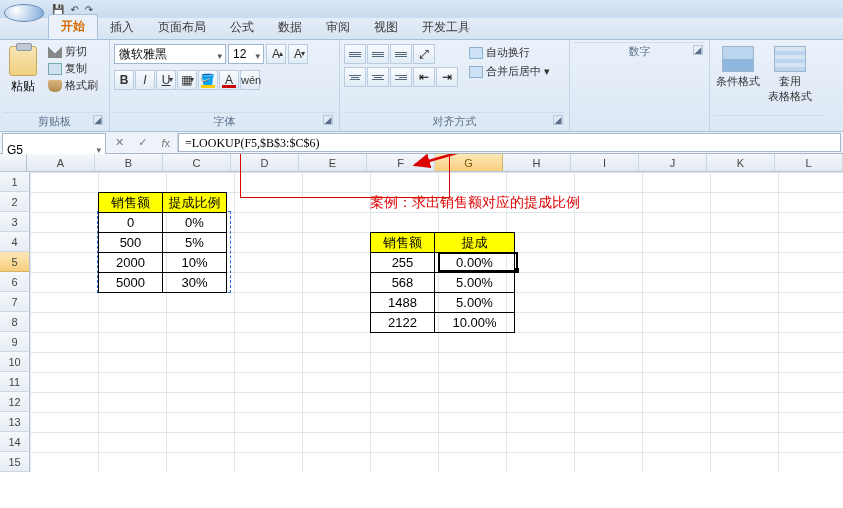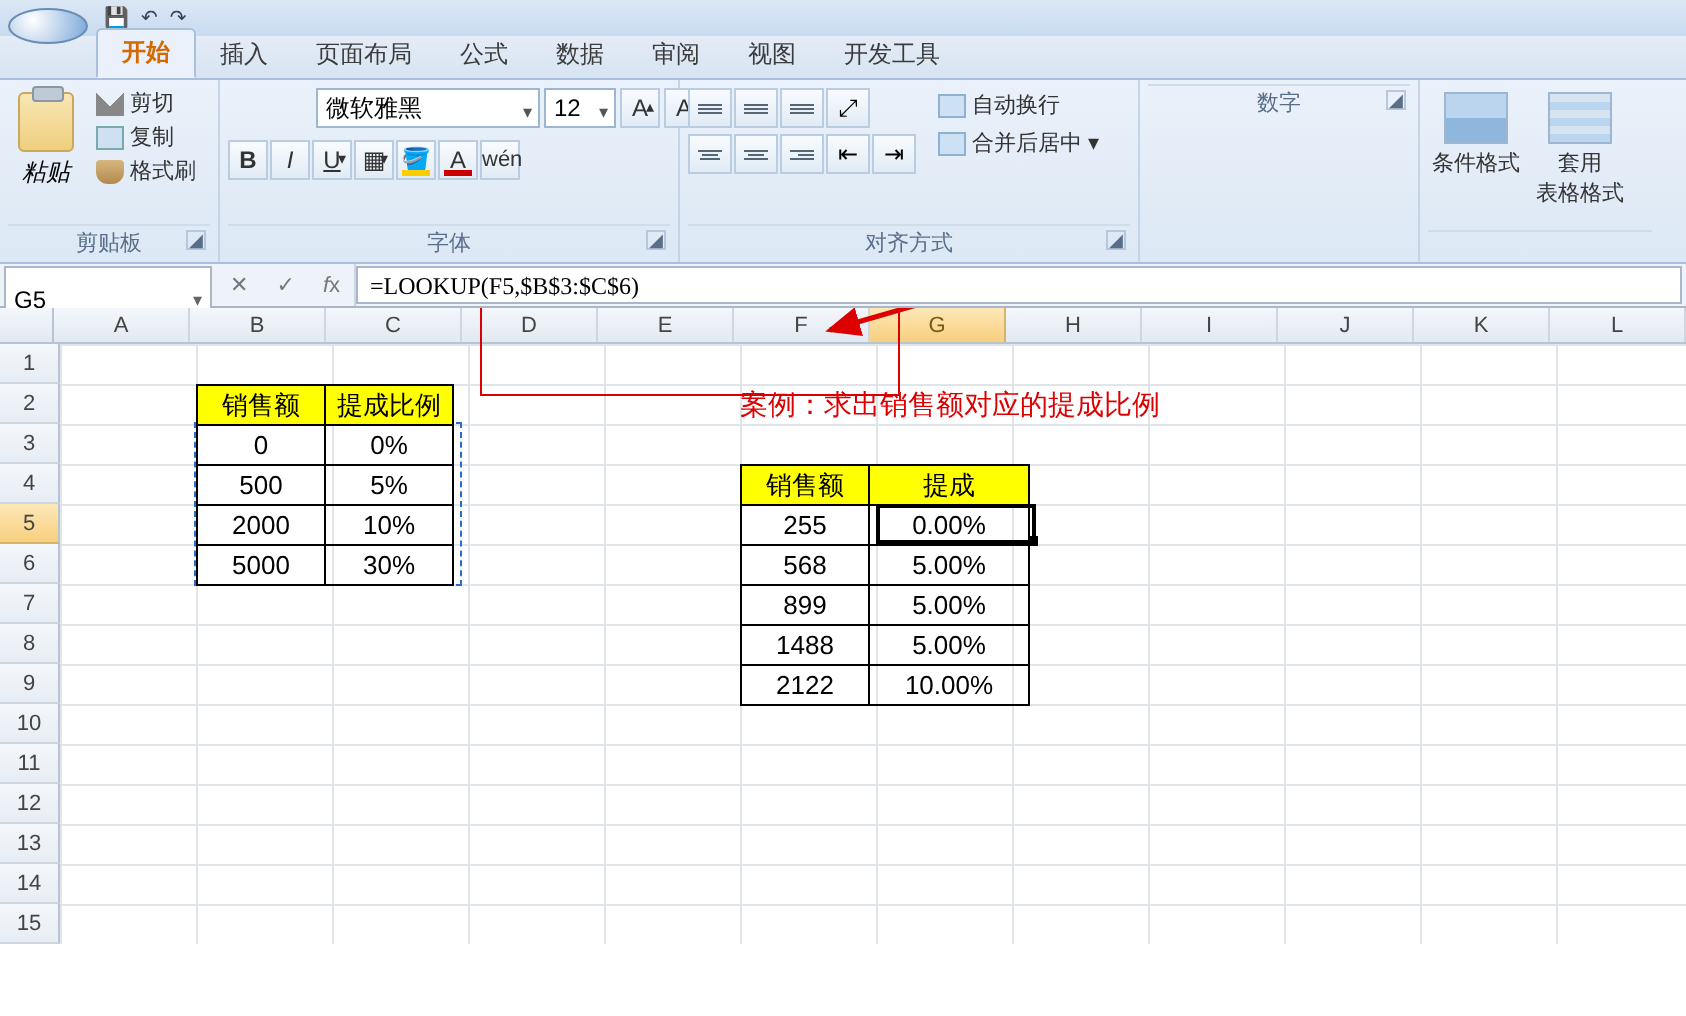--- a/index.html
+++ b/index.html
@@ -17,32 +17,32 @@
 .tab.active { background: #eaf1fa; border: 1px solid #a9c0dd; border-bottom: 1px solid #eaf1fa; border-radius: 3px 3px 0 0; color: #d66a00; font-weight: bold; font-family: Liberation Mono, monospace; }
 
 
 .ribbon { height: 92px; background: linear-gradient(#eaf1fa,#dce8f5); border-bottom: 1px solid #a9c0dd; display: flex; }
 .group { border-right: 1px solid #c3d4e7; display: flex; flex-direction: column; justify-content: space-between; padding: 2px 4px 0; position: relative; }
 .group-content { display: flex; gap: 4px; flex: 1; align-items: flex-start; padding-top: 2px; }
 .group-label { font-size: 11px; color: #5a6e8a; text-align: center; padding: 1px 0 2px; border-top: 1px solid #cfdceb; position: relative; }
 .group-label .launcher { position: absolute; right: 2px; top: 2px; font-size: 9px; color: #5a6e8a; border: 1px solid #b8c8dc; width: 10px; height: 10px; line-height: 8px; text-align: center; }
 
 
-.paste-big { width: 38px; text-align: center; font-style: italic; }
+.paste-big { width: 38px; text-align: center; }
 .paste-big .icon { width: 28px; height: 30px; margin: 2px auto; background: linear-gradient(#f9e6b5,#efcf7e); border: 1px solid #c7a85c; border-radius: 3px; position: relative; }
 .paste-big .icon::after { content: ""; position: absolute; top: -4px; left: 6px; width: 14px; height: 6px; background: #bfcad6; border: 1px solid #8a98a6; border-radius: 2px; }
 .cblist { display: flex; flex-direction: column; gap: 2px; padding-left: 2px; }
 .cbitem { display: flex; align-items: center; gap: 3px; font-size: 11px; color: #333; }
 .cbitem .i { width: 14px; height: 12px; }
 .i-cut { background: linear-gradient(45deg,#888 45%,transparent 45%),linear-gradient(-45deg,#888 45%,transparent 45%); }
 .i-copy { background: #cfe0f2; border: 1px solid #7aa; box-shadow: 2px -2px 0 #e8f0f8; }
 .i-brush { background: linear-gradient(#d7b77e,#b28a4e); border-radius: 2px 2px 6px 6px; }
 
 
-.fontrow { display: flex; gap: 2px; align-items: center; margin-left: 44px; }
+.fontrow { display: flex; gap: 2px; align-items: center; }
 .combo { background: #fff; border: 1px solid #9fb6d1; height: 20px; font-size: 12px; padding: 0 16px 0 4px; line-height: 18px; position: relative; }
 .combo::after { content: "▾"; position: absolute; right: 3px; top: 2px; font-size: 9px; color: #555; }
 .combo.font { width: 112px; }
 .combo.size { width: 36px; }
 .fbtn { width: 20px; height: 20px; border: 1px solid #b9cce0; background: linear-gradient(#f8fbfe,#e1ebf5); text-align: center; line-height: 18px; font-size: 12px; color: #333; cursor: pointer; position: relative; }
 .fbtn .sup { font-size: 8px; position: absolute; top: 0; right: 2px; }
 .fbtn.smallcap { font-size: 11px; }
 .fontrow2 { display: flex; gap: 1px; margin-top: 3px; }
 .colorbar { position: absolute; bottom: 1px; left: 2px; right: 2px; height: 3px; }
 .cbred { background: #c00; }
@@ -338,24 +338,20 @@
           <tbody id="t2body">
             <tr>
               <td>255</td>
               <td>0.00%</td>
             </tr>
             <tr>
               <td>568</td>
               <td>5.00%</td>
             </tr>
             <tr>
-              <td>899</td>
-              <td>5.00%</td>
-            </tr>
-            <tr>
               <td>1488</td>
               <td>5.00%</td>
             </tr>
             <tr>
               <td>2122</td>
               <td>10.00%</td>
             </tr>
           </tbody>
       </table>
 

